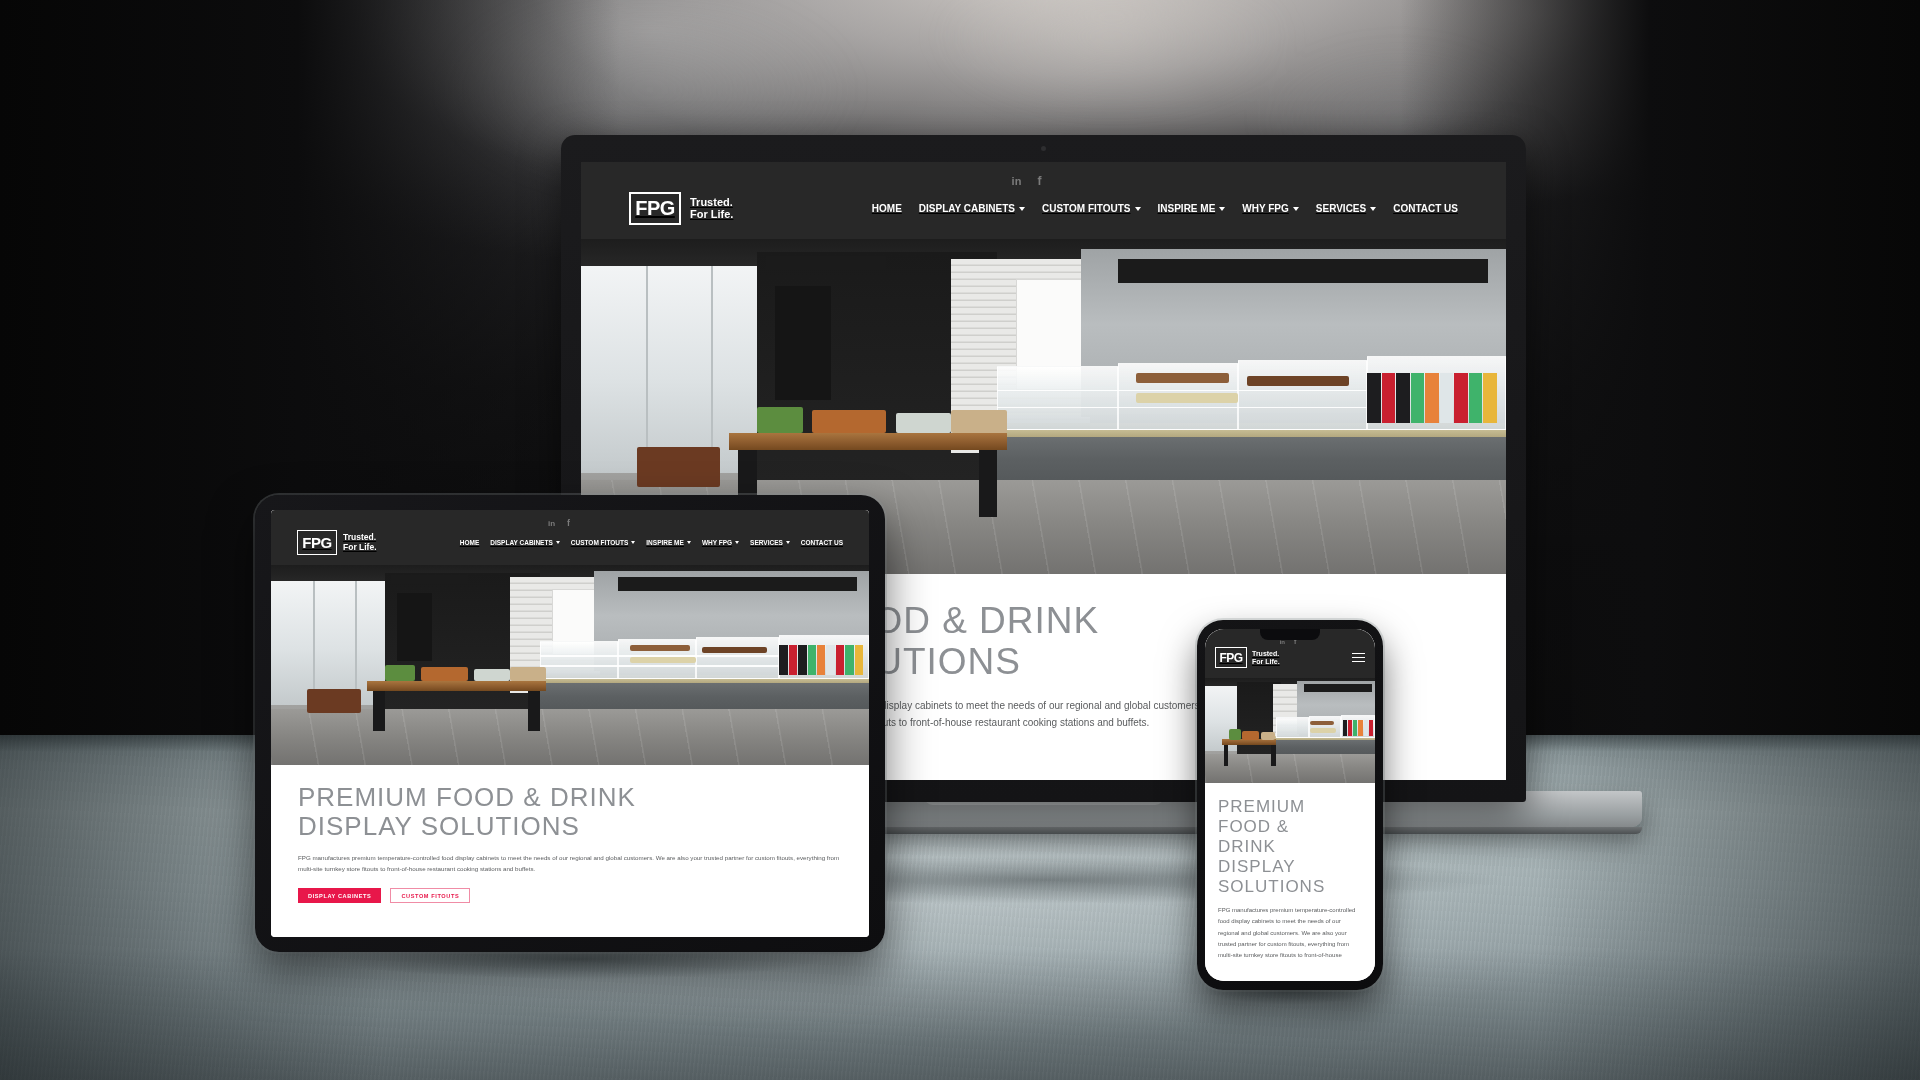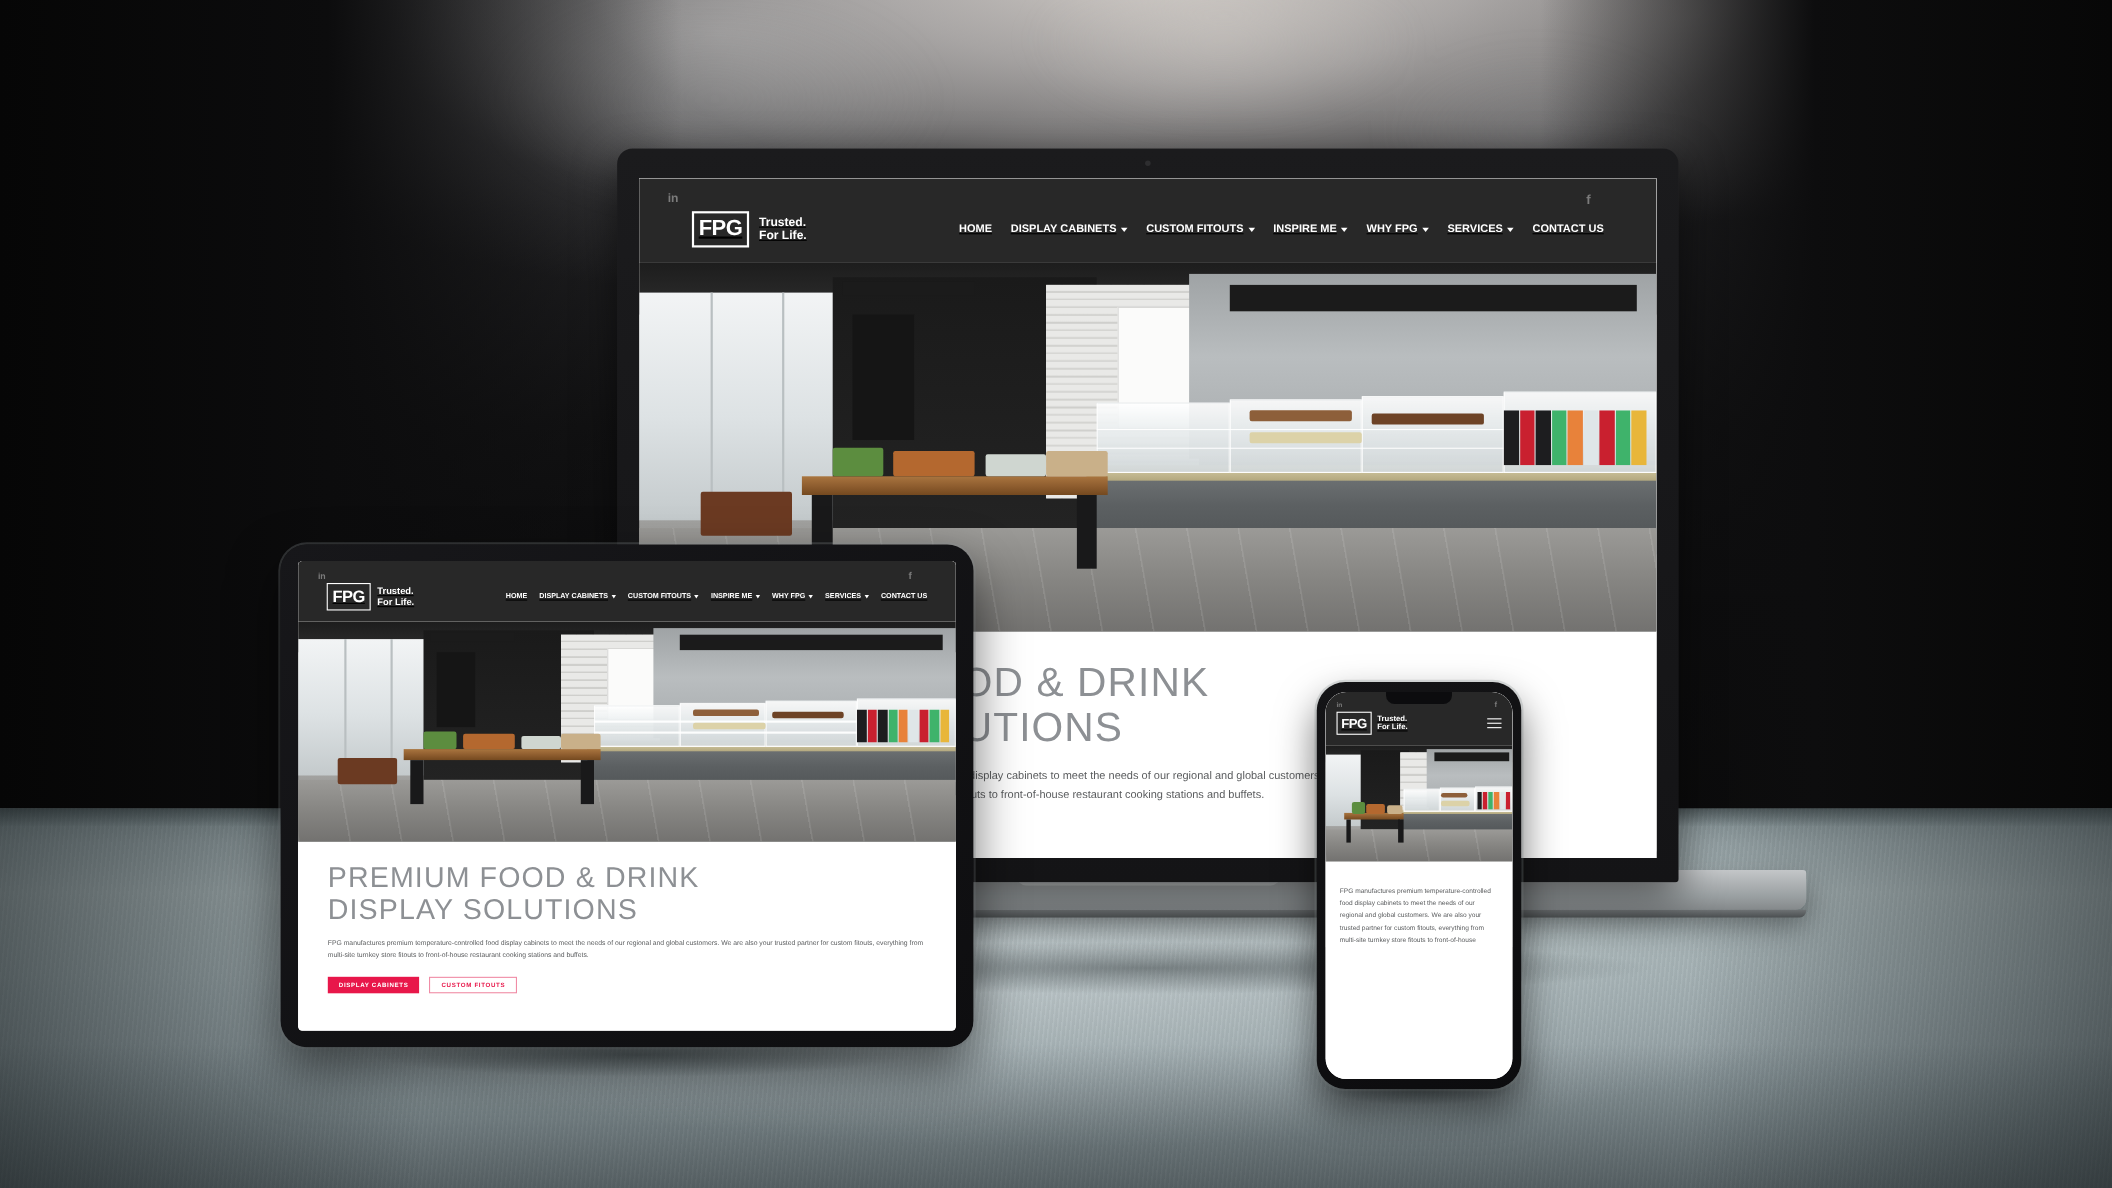--- a/index.html
+++ b/index.html
@@ -57,21 +57,21 @@
   .bg-table-vig {
     position:absolute; inset:0;
     background:
       linear-gradient(90deg, rgba(20,26,28,0.55) 0%, rgba(0,0,0,0) 20%, rgba(0,0,0,0) 80%, rgba(20,26,28,0.5) 100%),
       linear-gradient(180deg, rgba(0,0,0,0) 62%, rgba(26,32,34,0.38) 100%);
   }
 
   
   .site { width:100%; height:100%; background:#ffffff; overflow:hidden; position:relative; }
   .site-nav { background:#282828; width:100%; position:relative; }
-  .social-row { display:flex; justify-content:space-between; align-items:center; }
+  .social-row { display:flex; justify-content:center; align-items:center; }
   .soc { color:#7b7b7b; font-weight:bold; line-height:1; }
   .nav-row { display:flex; align-items:center;text-decoration:underline; }
   .logo { display:flex; align-items:center; }
   .logo-box {
     border:2px solid #ffffff; display:flex; align-items:center; justify-content:center;
     color:#ffffff; font-weight:bold; letter-spacing:-0.5px;
   }
   .logo-tag { color:#ffffff; font-weight:bold; line-height:1.08; }
   .nav-links { display:flex; align-items:center; margin-left:auto; }
   .nav-link { color:#ffffff; font-weight:bold; white-space:nowrap; display:flex; align-items:center; }
@@ -507,18 +507,25 @@
           <div class="ph-table" style="left:10%; top:58%; width:32%; height:6%;"></div>
           <div class="ph-leg" style="left:11%; top:64%; width:2.5%; height:20%;"></div>
           <div class="ph-leg" style="left:39%; top:64%; width:2.5%; height:20%;"></div>
           <div class="ph-goods" style="left:14%; top:49%; width:7%; height:10%; background:#5c8d3f;"></div>
           <div class="ph-goods" style="left:22%; top:50%; width:10%; height:9%; background:#b4682f;"></div>
           <div class="ph-goods" style="left:33%; top:51%; width:8%; height:8%; background:#c9b089;"></div>
         </div>
       </div>
 
       <div class="hero-body" style="padding:14px 13px 0 13px;">
+        <h1 class="hero-h1" style="font-size:17px; line-height:1.17;">
+          <span>PREMIUM</span><br>
+          <span>FOOD &amp;</span><br>
+          <span>DRINK</span><br>
+          <span>DISPLAY</span><br>
+          <span>SOLUTIONS</span>
+        </h1>
         <p class="hero-p" style="font-size:6px; line-height:1.85; margin-top:9px;">FPG manufactures premium temperature-controlled food display cabinets to meet the needs of our regional and global customers. We are also your trusted partner for custom fitouts, everything from multi-site turnkey store fitouts to front-of-house</p>
       </div>
     </div>
 
   </div>
 </div>
 
 </body></html>

